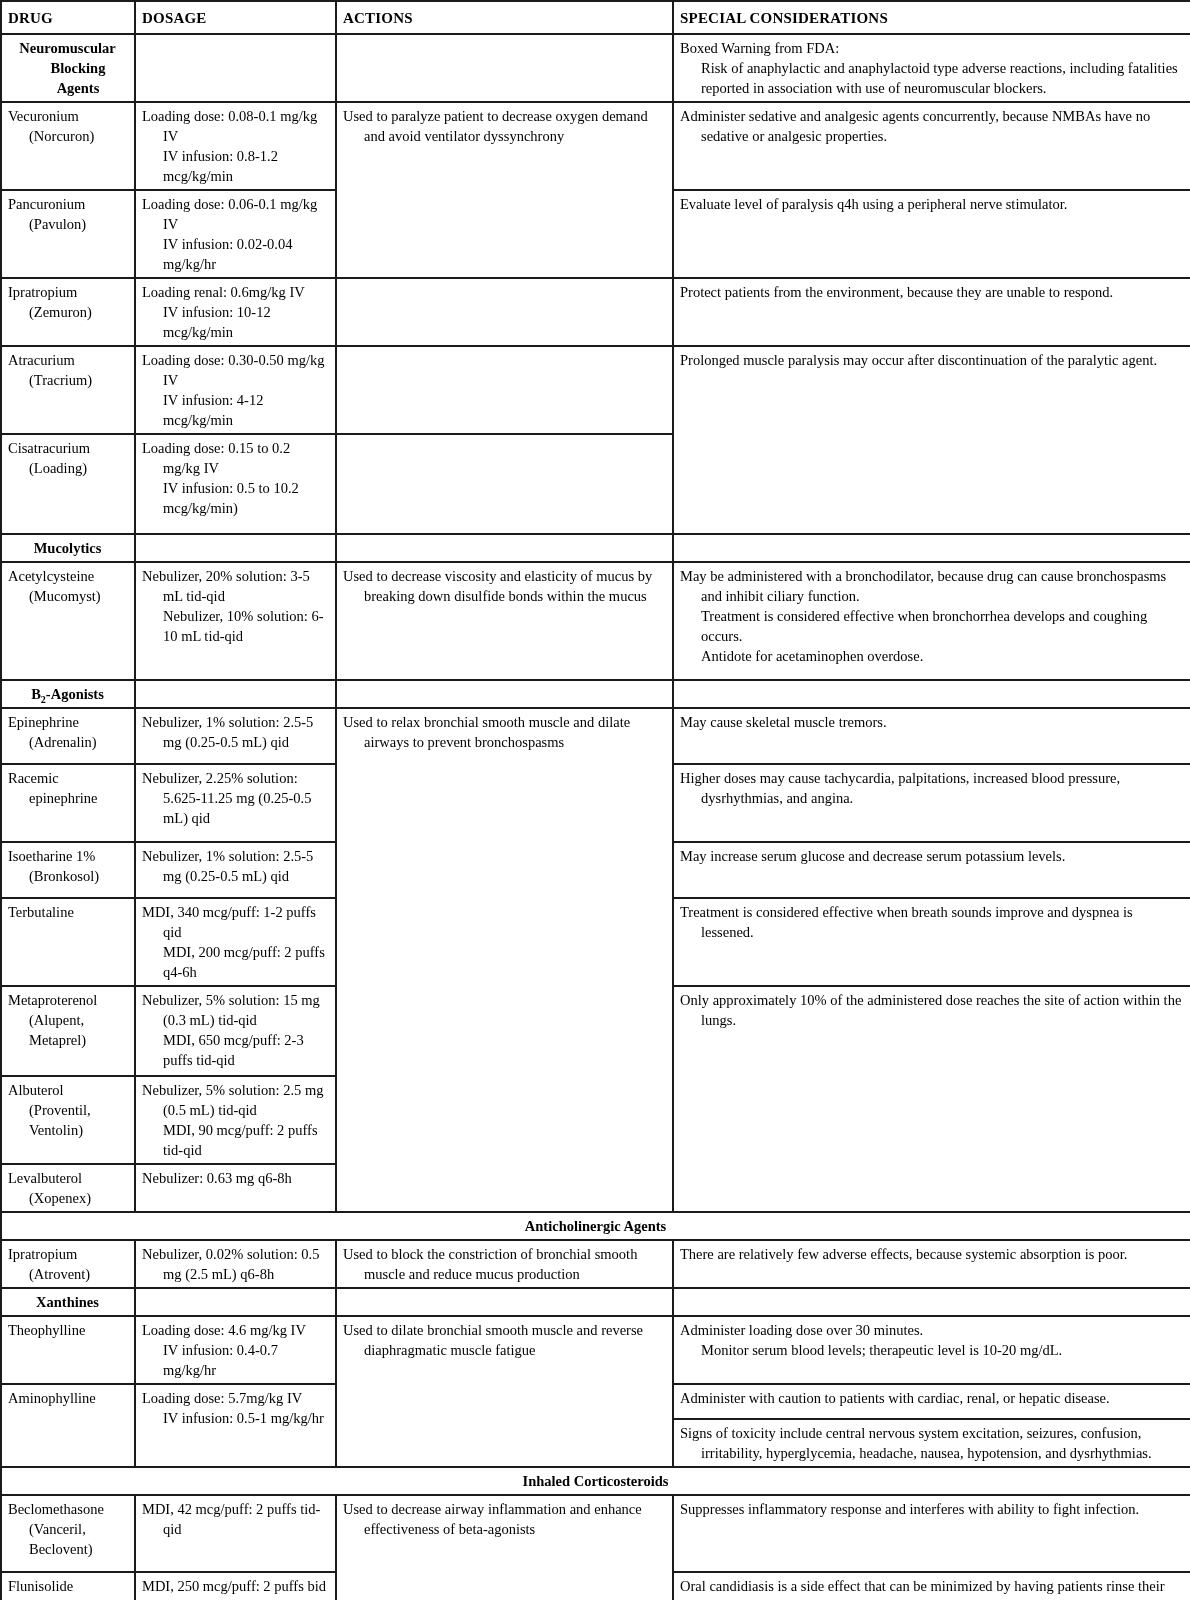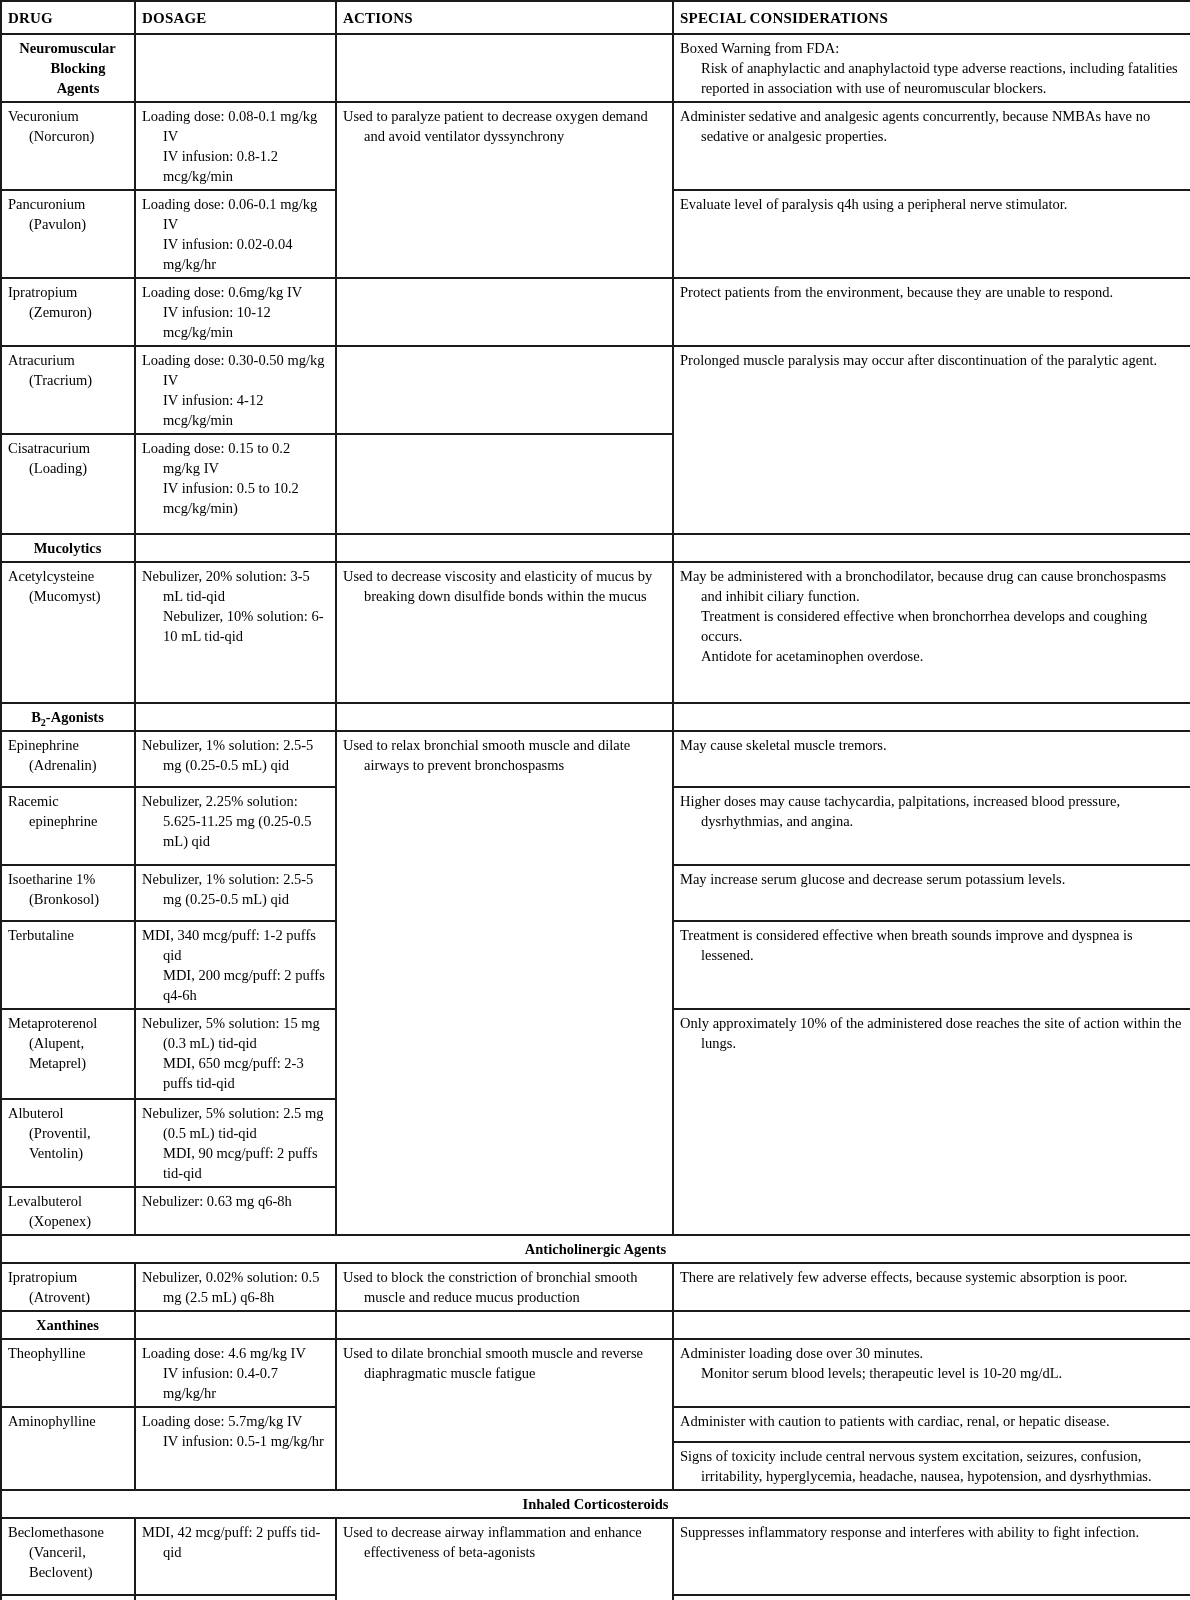--- a/index.html
+++ b/index.html
@@ -99,21 +99,21 @@
       <p class="hang">Evaluate level of paralysis q4h using a peripheral nerve stimulator.</p>
     </td>
   </tr>
 
   <tr style="height:68px">
     <td>
       <p class="hang">Ipratropium</p>
       <p class="cont">(Zemuron)</p>
     </td>
     <td>
-      <p class="hang">Loading dose: 0.6mg/kg IV</p>
+      <p class="hang">Loading renal: 0.6mg/kg IV</p>
       <p class="cont">IV infusion: 10-12 mcg/kg/min</p>
     </td>
     <td></td>
     <td>
       <p class="hang">Protect patients from the environment, because they are unable to respond.</p>
     </td>
   </tr>
 
   <tr style="height:86px">
     <td>
@@ -144,21 +144,21 @@
 
   <tr style="height:27px">
     <td>
       <p class="hang bold">Mucolytics</p>
     </td>
     <td></td>
     <td></td>
     <td></td>
   </tr>
 
-  <tr style="height:141px">
+  <tr style="height:118px">
     <td>
       <p class="hang">Acetylcysteine</p>
       <p class="cont">(Mucomyst)</p>
     </td>
     <td>
       <p class="hang">Nebulizer, 20% solution: 3-5 mL tid-qid</p>
       <p class="cont">Nebulizer, 10% solution: 6-10 mL tid-qid</p>
     </td>
     <td>
       <p class="hang">Used to decrease viscosity and elasticity of mucus by breaking down disulfide bonds within the mucus</p>

